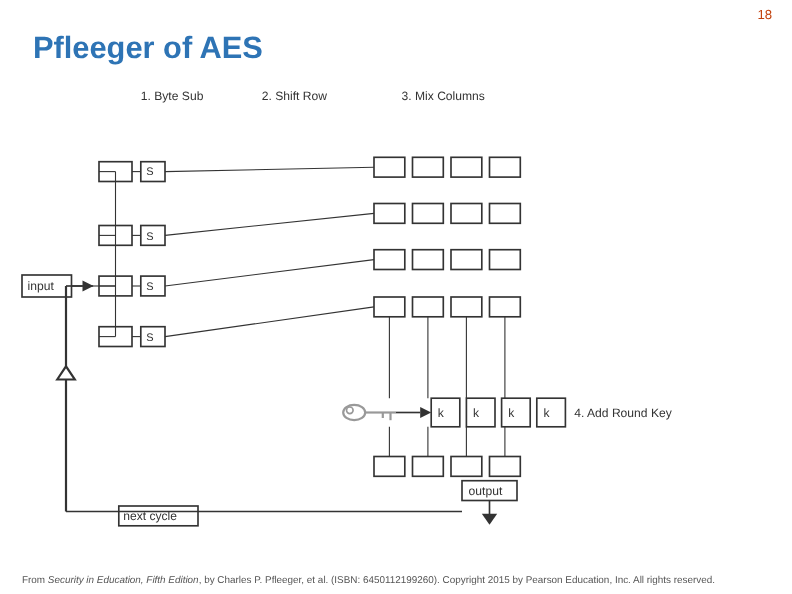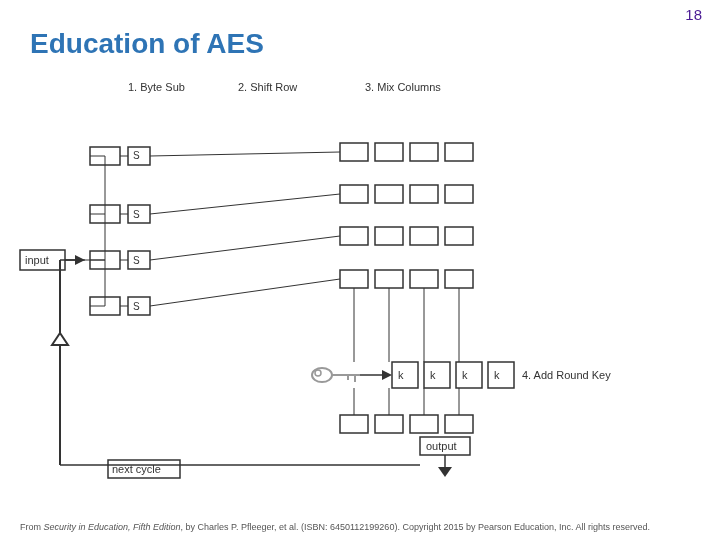--- a/index.html
+++ b/index.html
@@ -8,22 +8,22 @@
       height: 540px;
       background: #fff;
       font-family: Arial, sans-serif;
       position: relative;
       overflow: hidden;
     }
     .page-number {
       position: absolute;
       top: 6px;
       right: 18px;
-      font-size: 15px;
-      color: #4c1d95;
+      font-size: 12px;
+      color: #c2410c;
     }
     .title {
       position: absolute;
       top: 28px;
       left: 30px;
       font-size: 28px;
       font-weight: bold;
       color: #2e74b5;
     }
     .diagram-area {
@@ -50,21 +50,21 @@
       width: 680px;
     }
     .footer em {
       font-style: italic;
     }
   </style>
 </head>
 <body>
 
 <div class="page-number">18</div>
-<div class="title">Education of AES</div>
+<div class="title">Pfleeger of AES</div>
 
 <div class="diagram-area">
   <svg class="diagram-svg" viewBox="0 0 680 420">
 
     <text x="108" y="16" font-size="11" fill="#333" font-family="Arial">1.  Byte Sub</text>
     <text x="218" y="16" font-size="11" fill="#333" font-family="Arial">2.  Shift Row</text>
     <text x="345" y="16" font-size="11" fill="#333" font-family="Arial">3.  Mix Columns</text>
 
     <line x1="10" y1="185" x2="55" y2="185" stroke="#333" stroke-width="1.5"></line>
     <polygon points="55,180 65,185 55,190" fill="#333"></polygon>

